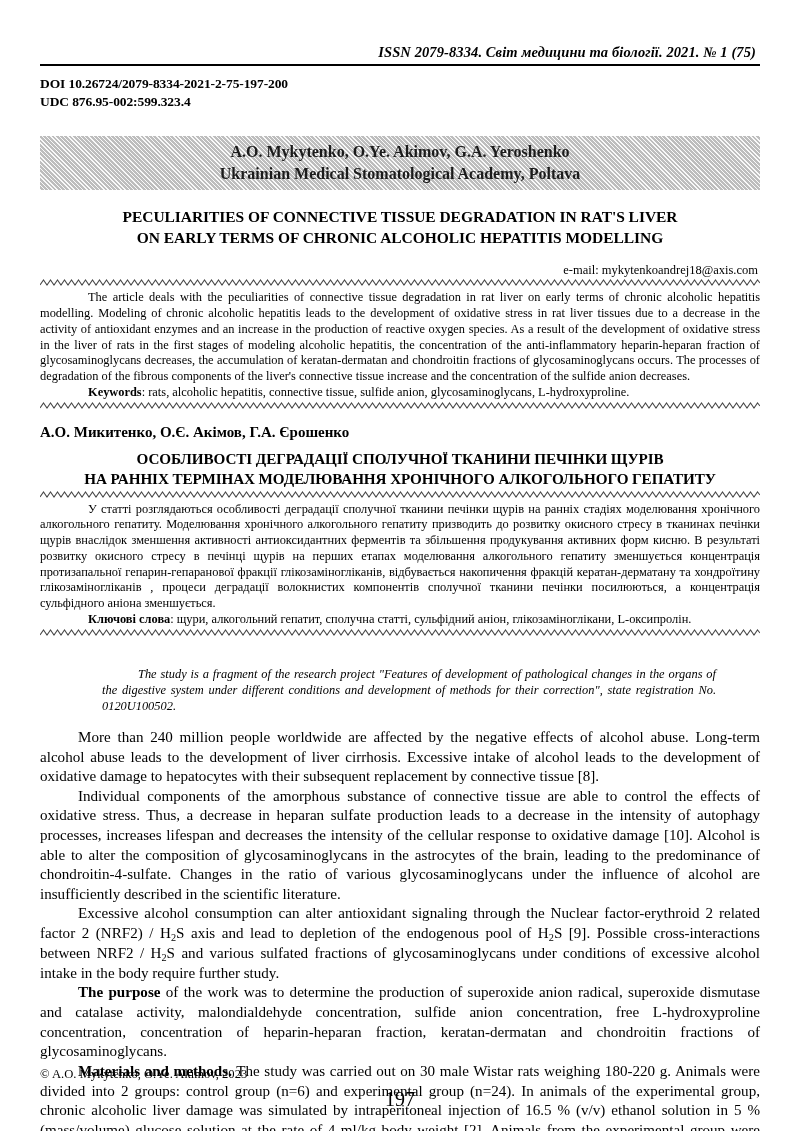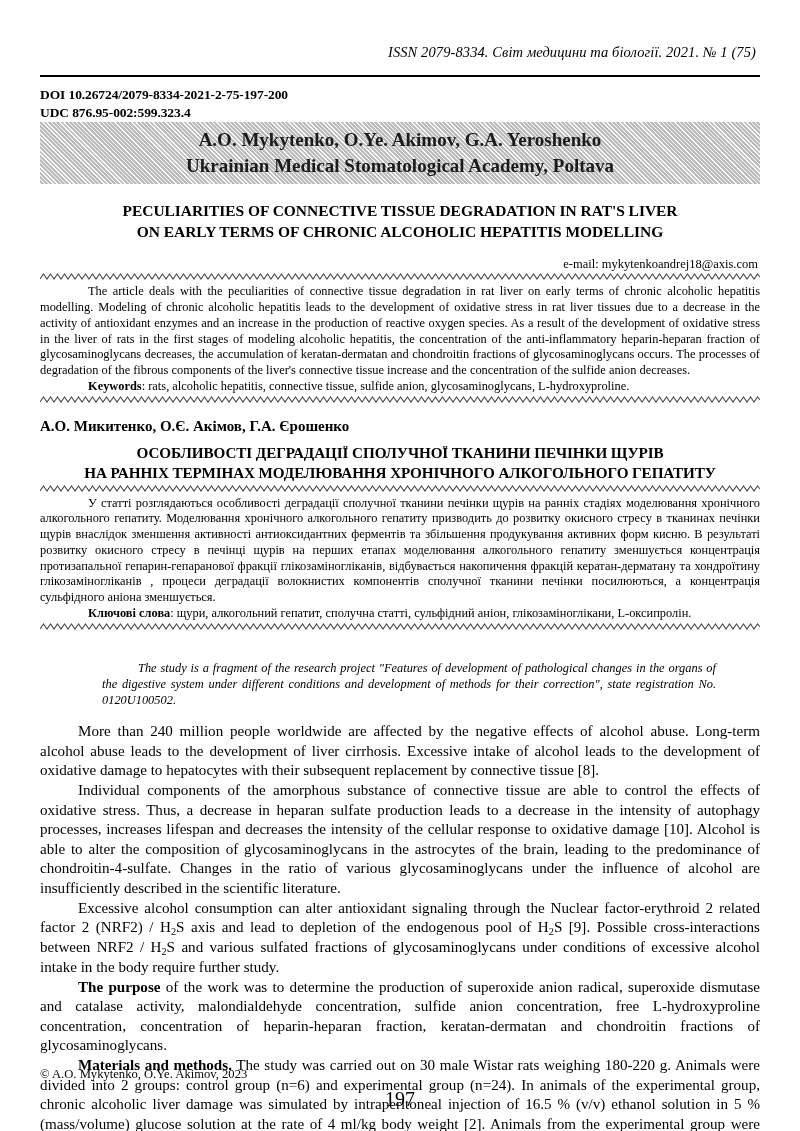--- a/index.html
+++ b/index.html
@@ -18,47 +18,47 @@
     background: #ffffff;
     box-sizing: border-box;
     padding: 44px 40px 0 40px;
     overflow: hidden;
   }
 
   
   .running-head {
     text-align: right;
     font-style: italic;
-    font-weight: normal;
+    font-weight: bold;
     font-size: 14.5px;
     letter-spacing: .1px;
     padding-right: 4px;
-    margin-bottom: 14px;
+    margin-bottom: 3px;
   }
   .head-rule {
     border: 0;
     border-top: 2px solid #000;
     margin: 0 0 9px 0;
   }
 
   
   .codes {
     font-weight: bold;
     font-size: 13.5px;
     line-height: 1.33;
     letter-spacing: -0.1px;
   }
 
   
   .authors-band {
-    margin-top: 0;
+    margin-top: 25px;
     padding: 5px 0 6px 0;
     text-align: center;
     font-weight: bold;
-    font-size: 19px;
+    font-size: 16px;
     line-height: 1.35;
     color: #1b1b1b;
     background-color: #d4d4d4;
     background-image:
       repeating-linear-gradient(45deg,
         rgba(255,255,255,.85) 0px,
         rgba(255,255,255,.85) 1px,
         rgba(120,120,120,.25) 1px,
         rgba(120,120,120,.25) 3px);
   }

